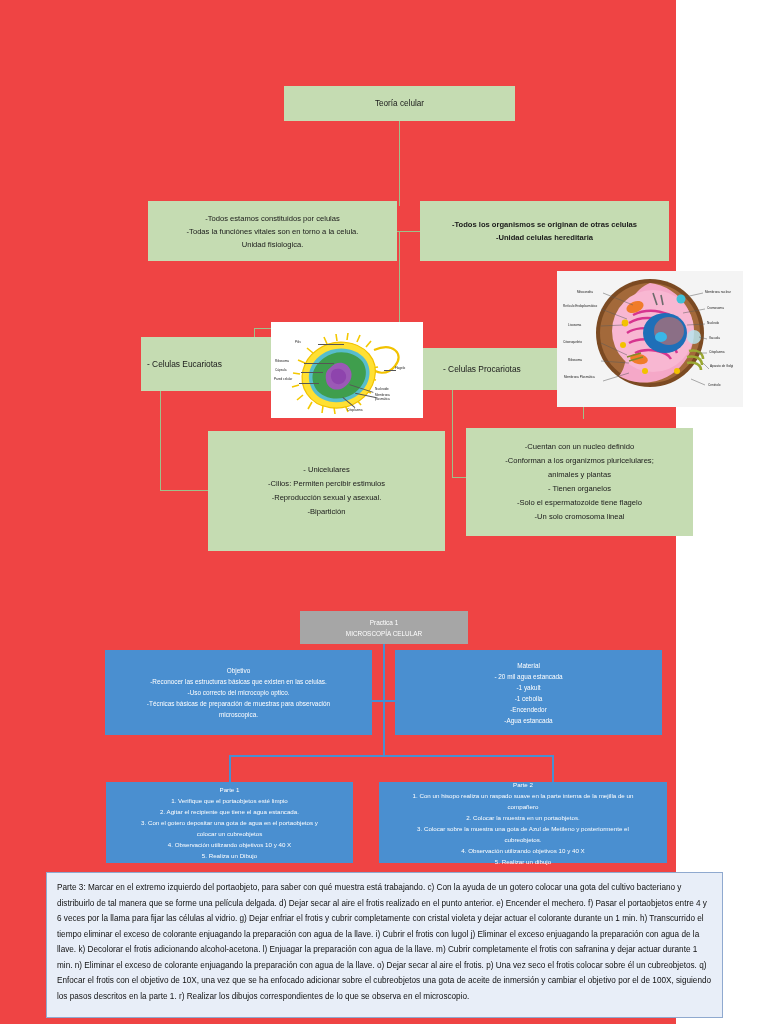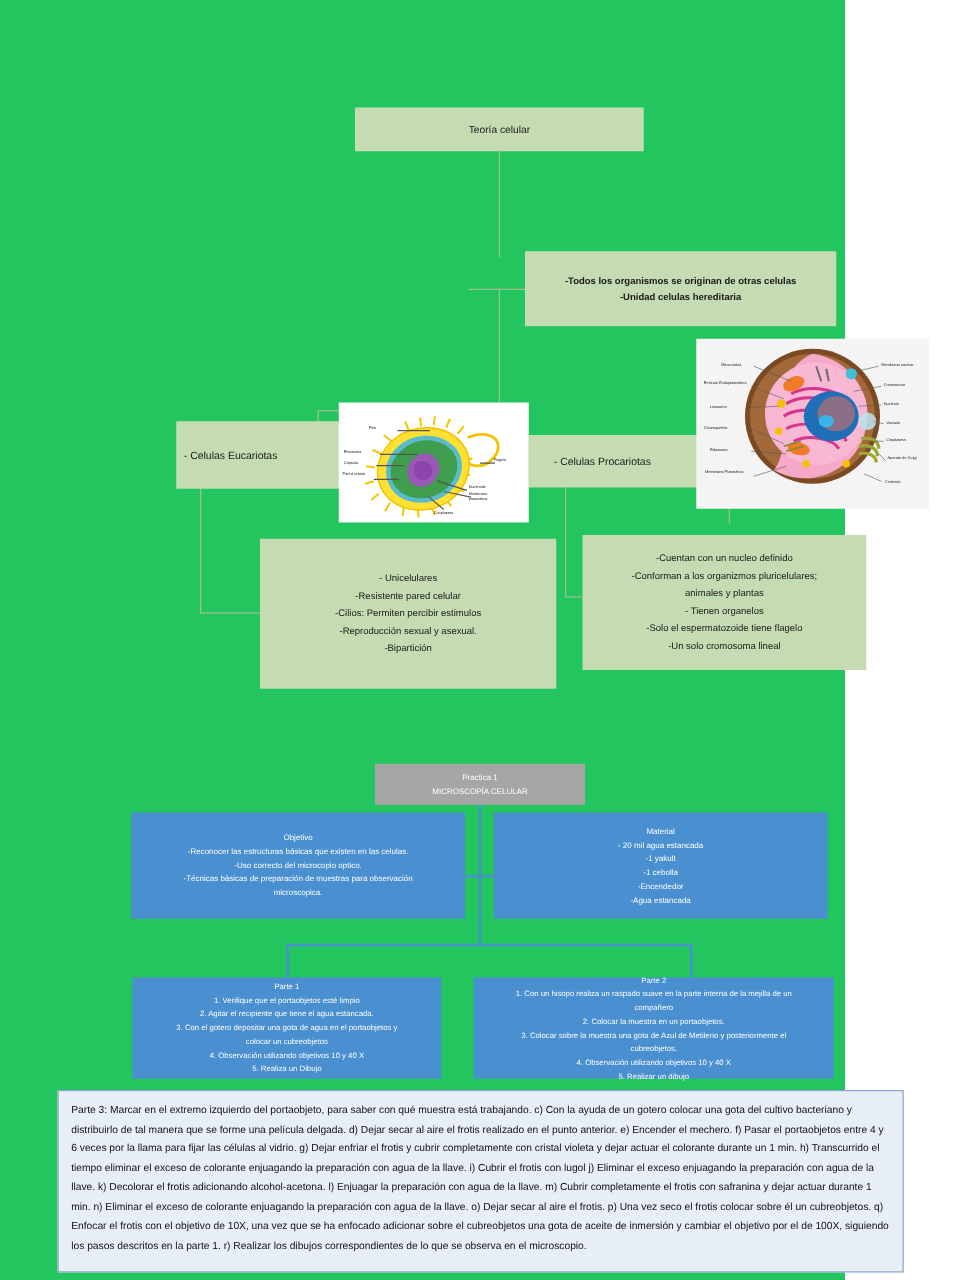--- a/index.html
+++ b/index.html
@@ -13,21 +13,21 @@
     position: relative;
     font-family: "Liberation Sans", sans-serif;
     color: #000000;
     overflow: hidden;
   }
   .page {
     position: absolute;
     left: 0; top: 0;
     width: 676px;
     height: 1024px;
-    background: #22c55e;
+    background: #ef4444;
   }
   
   .node {
     position: absolute;
     box-sizing: border-box;
     display: flex;
     flex-direction: column;
     justify-content: center;
   }
   .green {
@@ -97,37 +97,41 @@
   <div class="line" style="left:583px; top:351px; width:1px; height:68px;"></div>
   <div class="line" style="left:160px; top:490px; width:48px; height:1px;"></div>
   <div class="line" style="left:160px; top:390px; width:1px; height:100px;"></div>
   <div class="line" style="left:452px; top:477px; width:14px; height:1px;"></div>
   <div class="line" style="left:452px; top:390px; width:1px; height:88px;"></div>
 
   <div class="node green ctr" style="left:284px; top:86px; width:231px; height:35px; font-size:8.2px; line-height:11px;">
     <div>Teoría celular</div>
   </div>
 
+  <div class="node green ctr" style="left:148px; top:201px; width:249px; height:60px; font-size:7.6px; line-height:13px; padding:0 6px;">
+    <div>-Todos estamos constituidos por celulas</div>
+    <div>-Todas la funciónes vitales son en torno a la celula.</div>
+    <div>Unidad fisiologica.</div>
+  </div>
 
   <div class="node green ctr" style="left:420px; top:201px; width:249px; height:60px; font-size:7.6px; line-height:13px; padding:0 6px;font-weight:bold;">
     <div>-Todos los organismos se originan de otras celulas</div>
     <div>-Unidad celulas hereditaria</div>
   </div>
 
   <div class="node green lft" style="left:141px; top:337px; width:148px; height:54px; font-size:8.4px; padding-left:6px;">
     <div>- Celulas Eucariotas</div>
   </div>
 
   <div class="node green lft" style="left:423px; top:348px; width:140px; height:42px; font-size:8.4px; padding-left:20px;">
     <div>- Celulas Procariotas</div>
   </div>
 
   <div class="node green ctr" style="left:208px; top:431px; width:237px; height:120px; font-size:7.6px; line-height:14px;">
     <div>- Unicelulares</div>
-    <div>-Resistente pared celular</div>
     <div>-Cilios: Permiten percibir estimulos</div>
     <div>-Reproducción sexual y asexual.</div>
     <div>-Bipartición</div>
   </div>
 
   <div class="node green ctr" style="left:466px; top:428px; width:227px; height:108px; font-size:7.6px; line-height:14px; padding:0 4px;">
     <div>-Cuentan con un nucleo definido</div>
     <div>-Conforman a los organizmos pluricelulares;</div>
     <div>animales y plantas</div>
     <div>- Tienen organelos</div>

